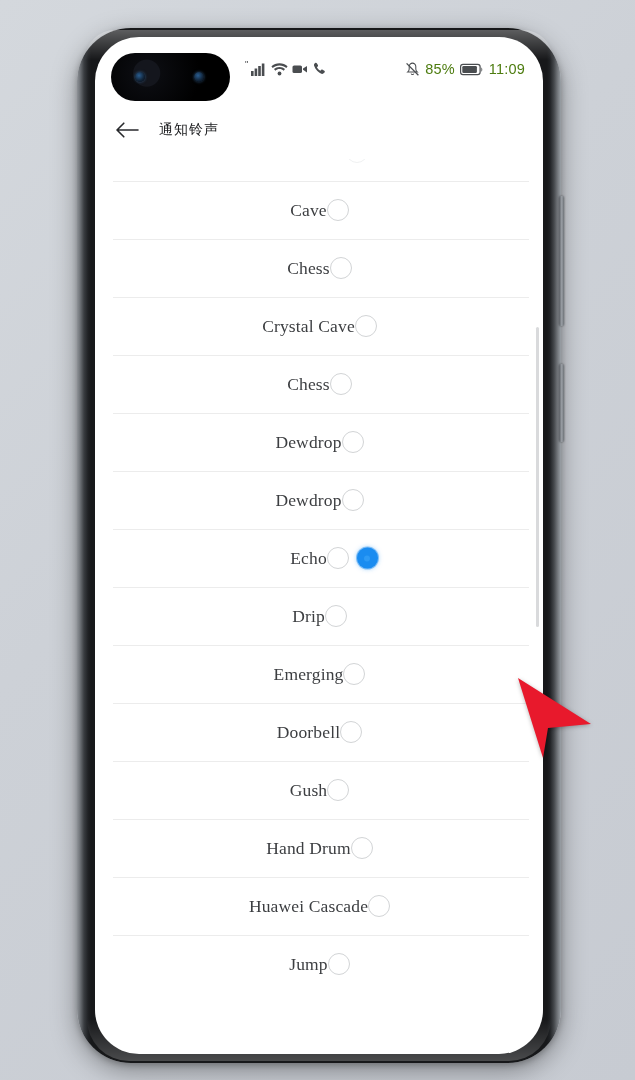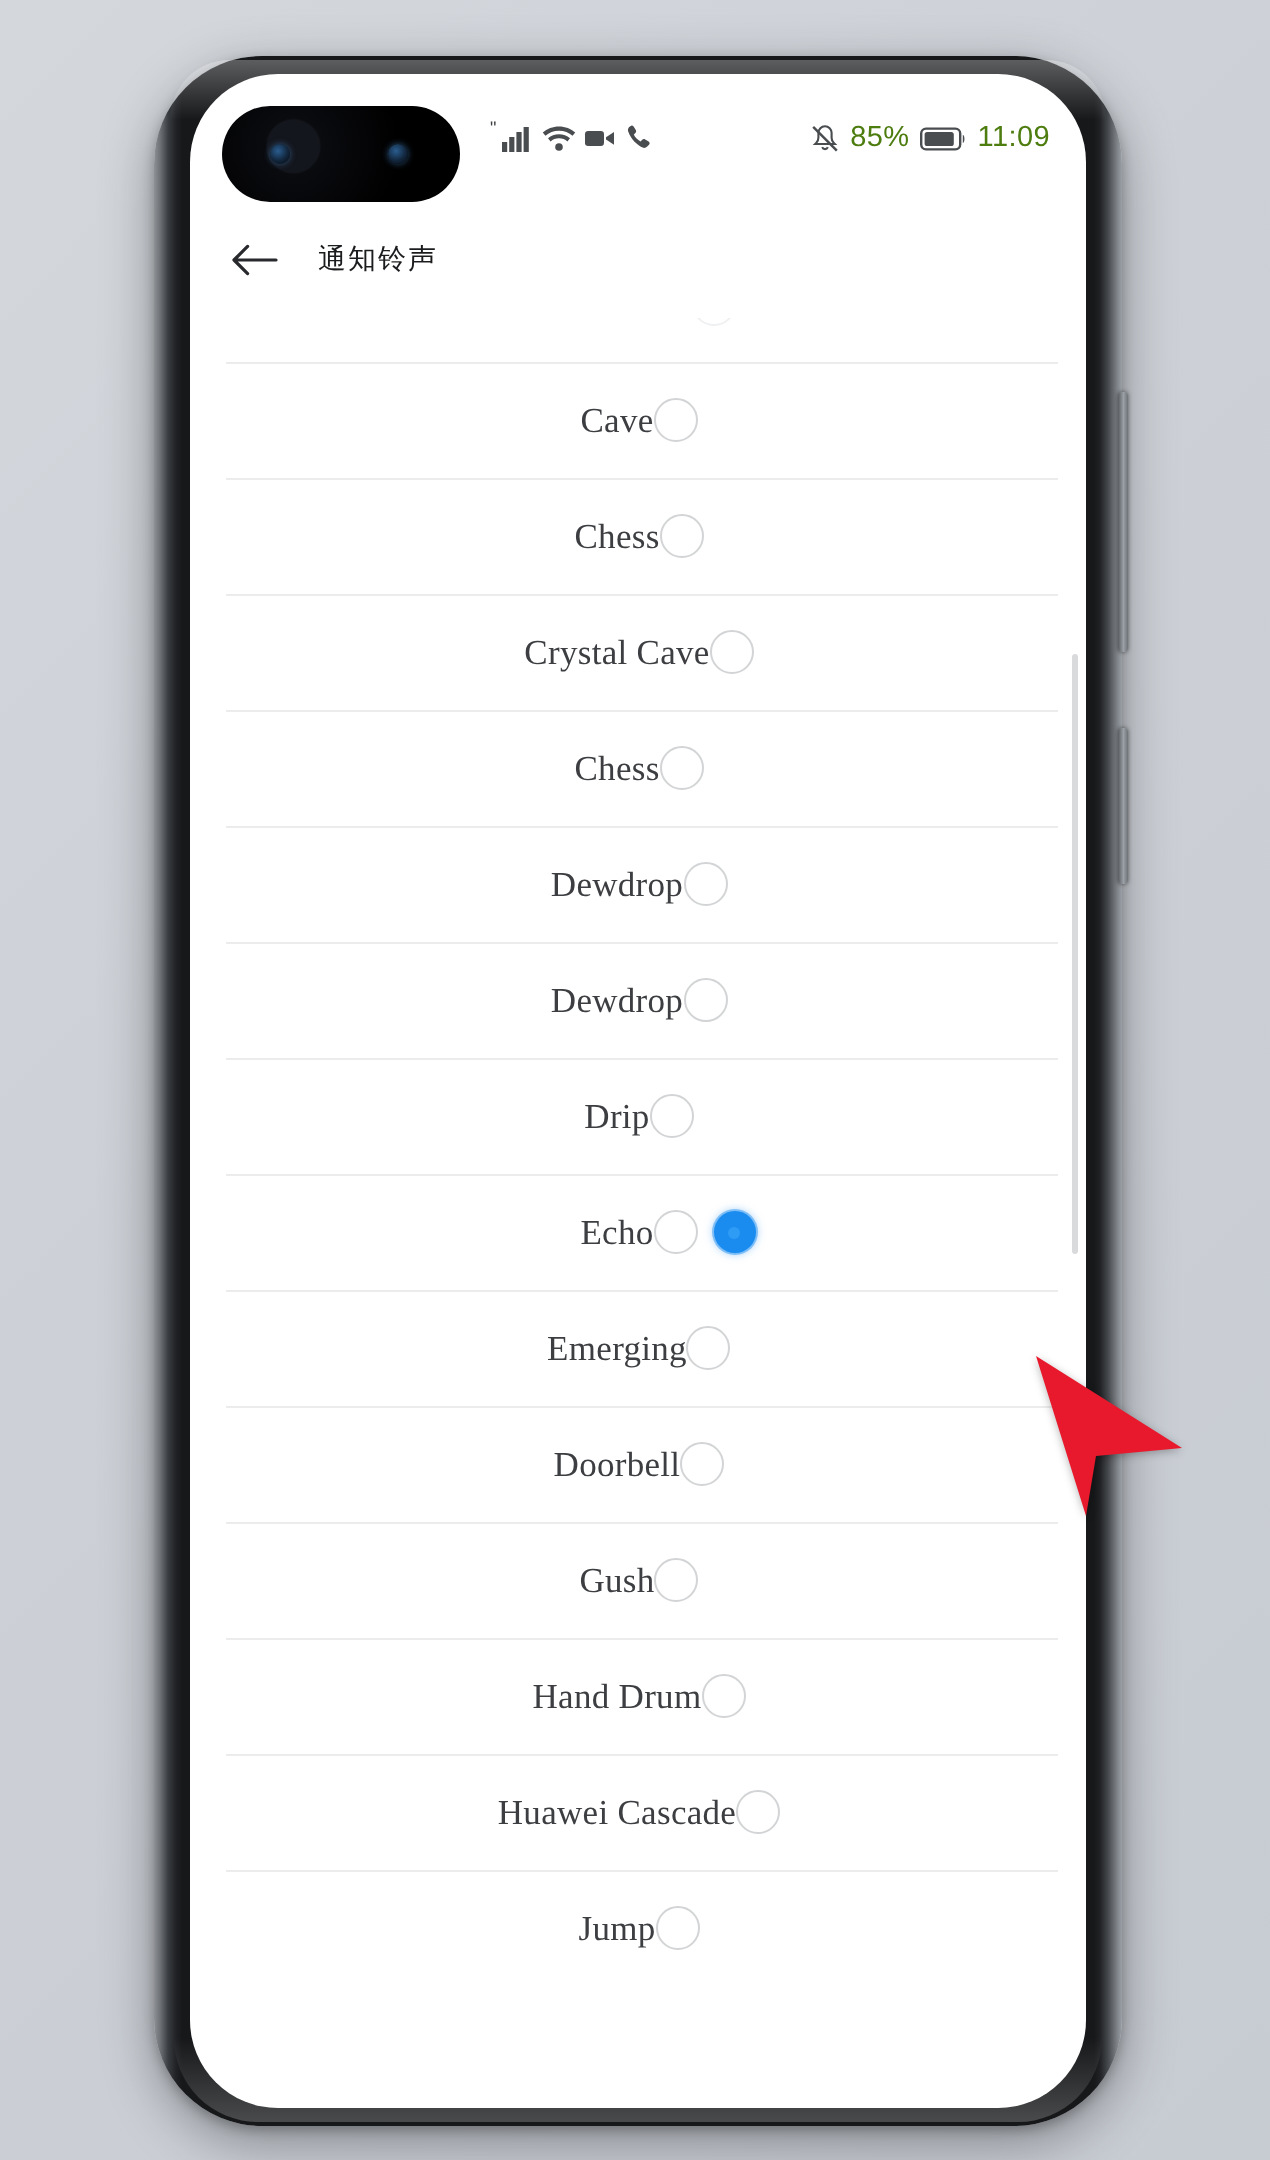--- a/index.html
+++ b/index.html
@@ -290,31 +290,31 @@
             <div class="radio-wrap">
               <div class="radio"></div>
             </div>
           </div>
           <div class="row">
             <div class="row-label">Dewdrop</div>
             <div class="radio-wrap">
               <div class="radio"></div>
             </div>
           </div>
-          <div class="row">
-            <div class="row-label">Drip</div>
-            <div class="radio-wrap">
-              <div class="radio"></div>
-            </div>
-          </div>
           <div class="row checked">
             <div class="row-label">Echo</div>
             <div class="radio-wrap">
               <div class="radio"></div>
               <div class="radio-selected"></div>
+            </div>
+          </div>
+          <div class="row">
+            <div class="row-label">Drip</div>
+            <div class="radio-wrap">
+              <div class="radio"></div>
             </div>
           </div>
           <div class="row">
             <div class="row-label">Emerging</div>
             <div class="radio-wrap">
               <div class="radio"></div>
             </div>
           </div>
           <div class="row">
             <div class="row-label">Doorbell</div>

